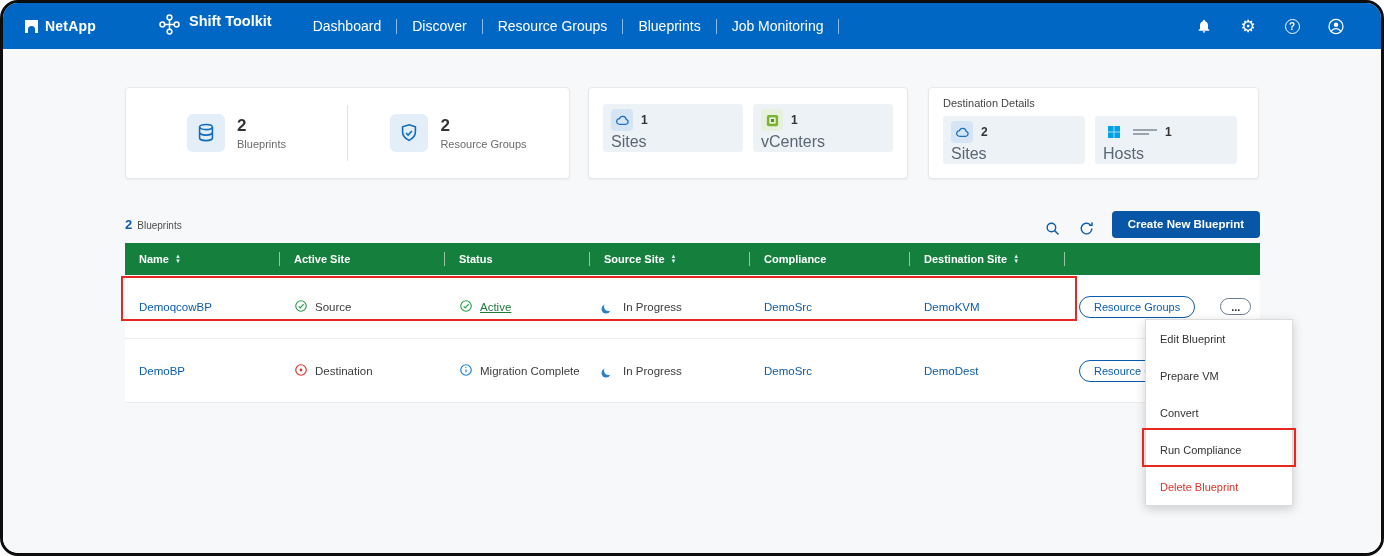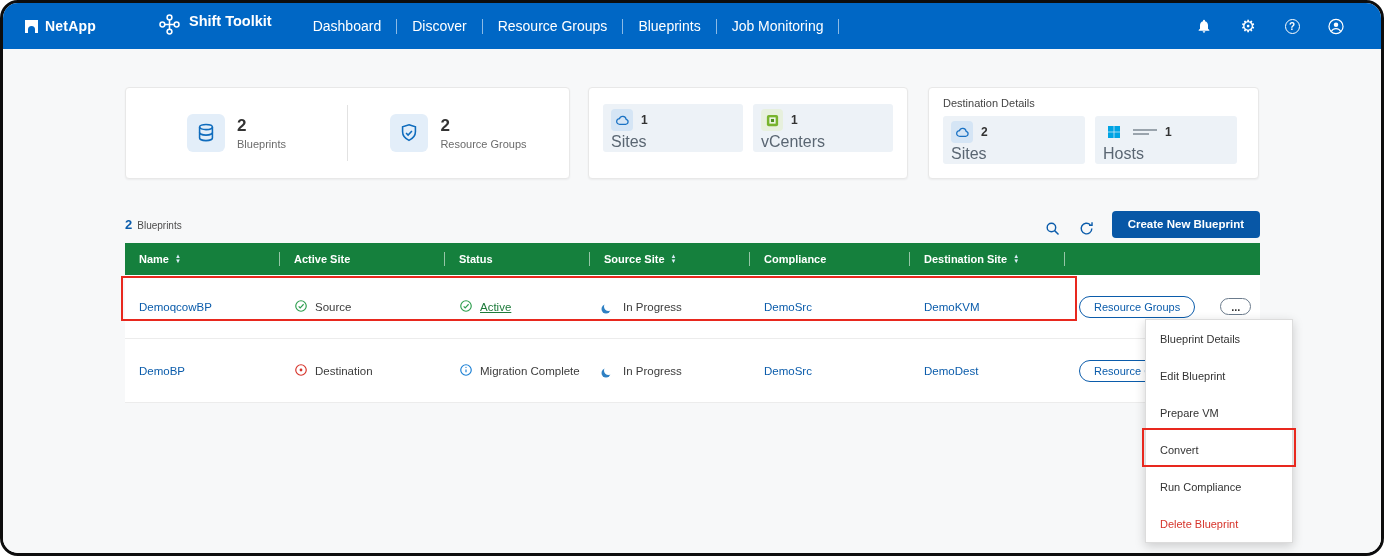--- a/index.html
+++ b/index.html
@@ -412,21 +412,20 @@
         <div class="td c5">
             <a class="link-blue">DemoDest</a>
           </div>
         <div class="td c6">
           <button class="pill">Resource Groups</button>
         </div>
       </div>
     </div>
 
     <div class="menu">
-      <div class="menu-item">Blueprint Details</div>
       <div class="menu-item">Edit Blueprint</div>
       <div class="menu-item">Prepare VM</div>
       <div class="menu-item">Convert</div>
       <div class="menu-item">Run Compliance</div>
       <div class="menu-item danger">Delete Blueprint</div>
     </div>
 
     <div class="hl-box hl-row"></div>
     <div class="hl-box hl-convert"></div>
 

